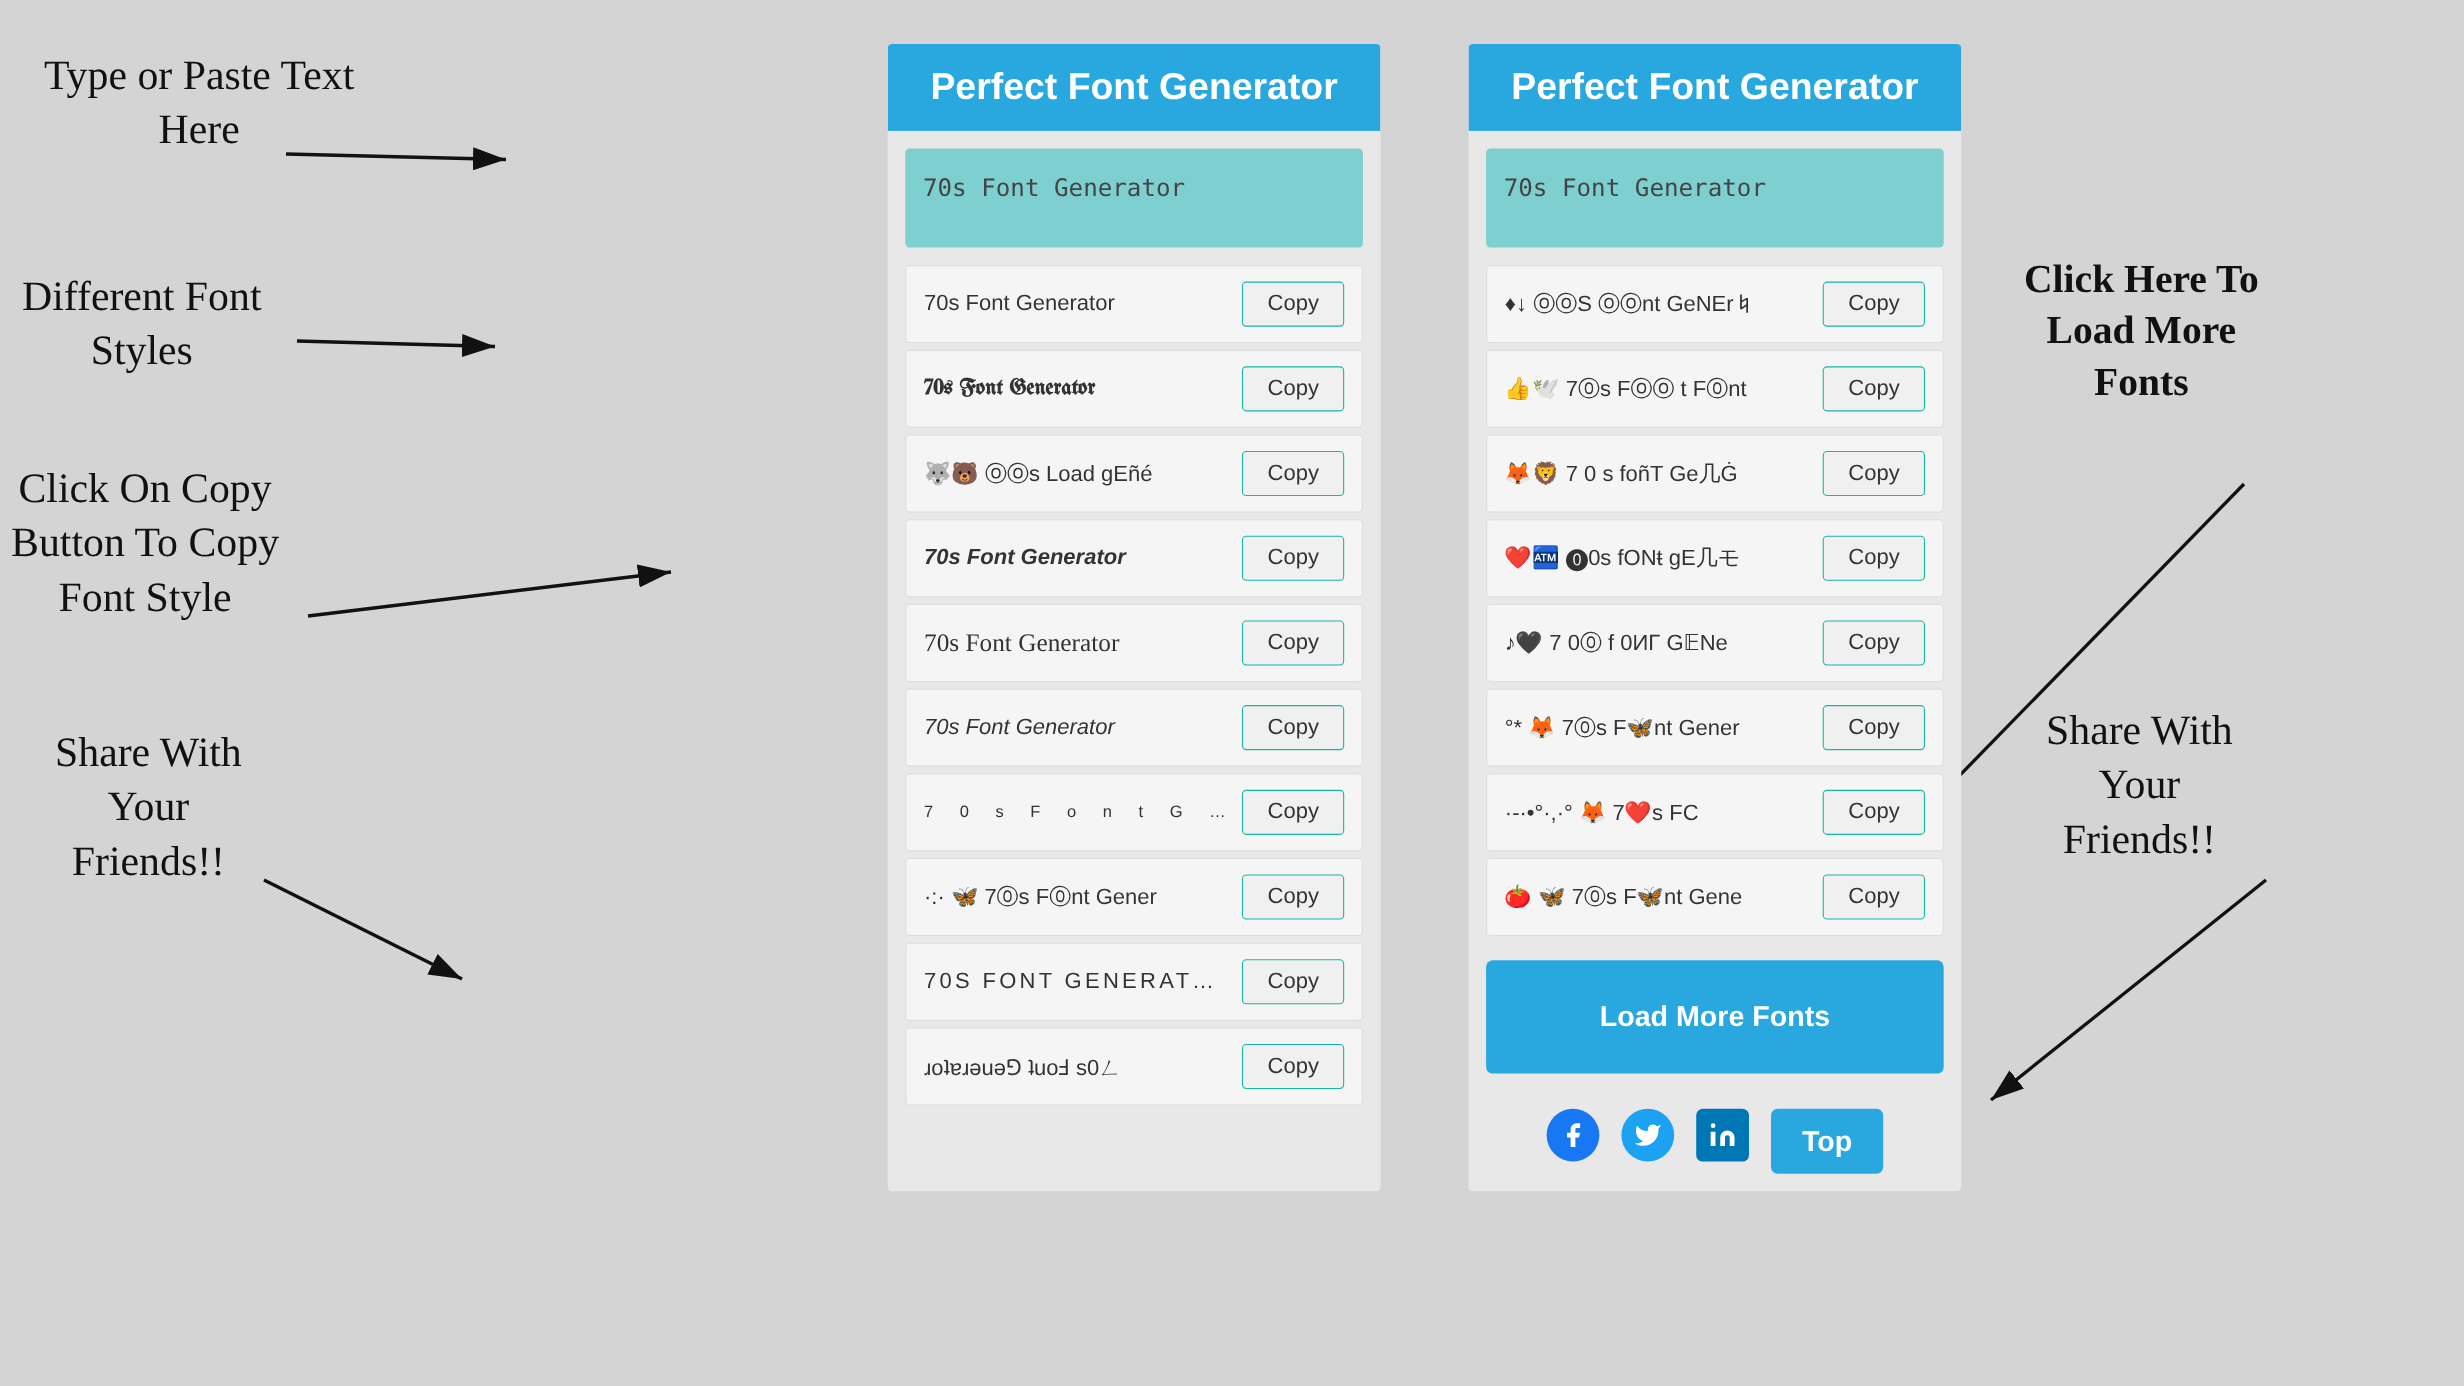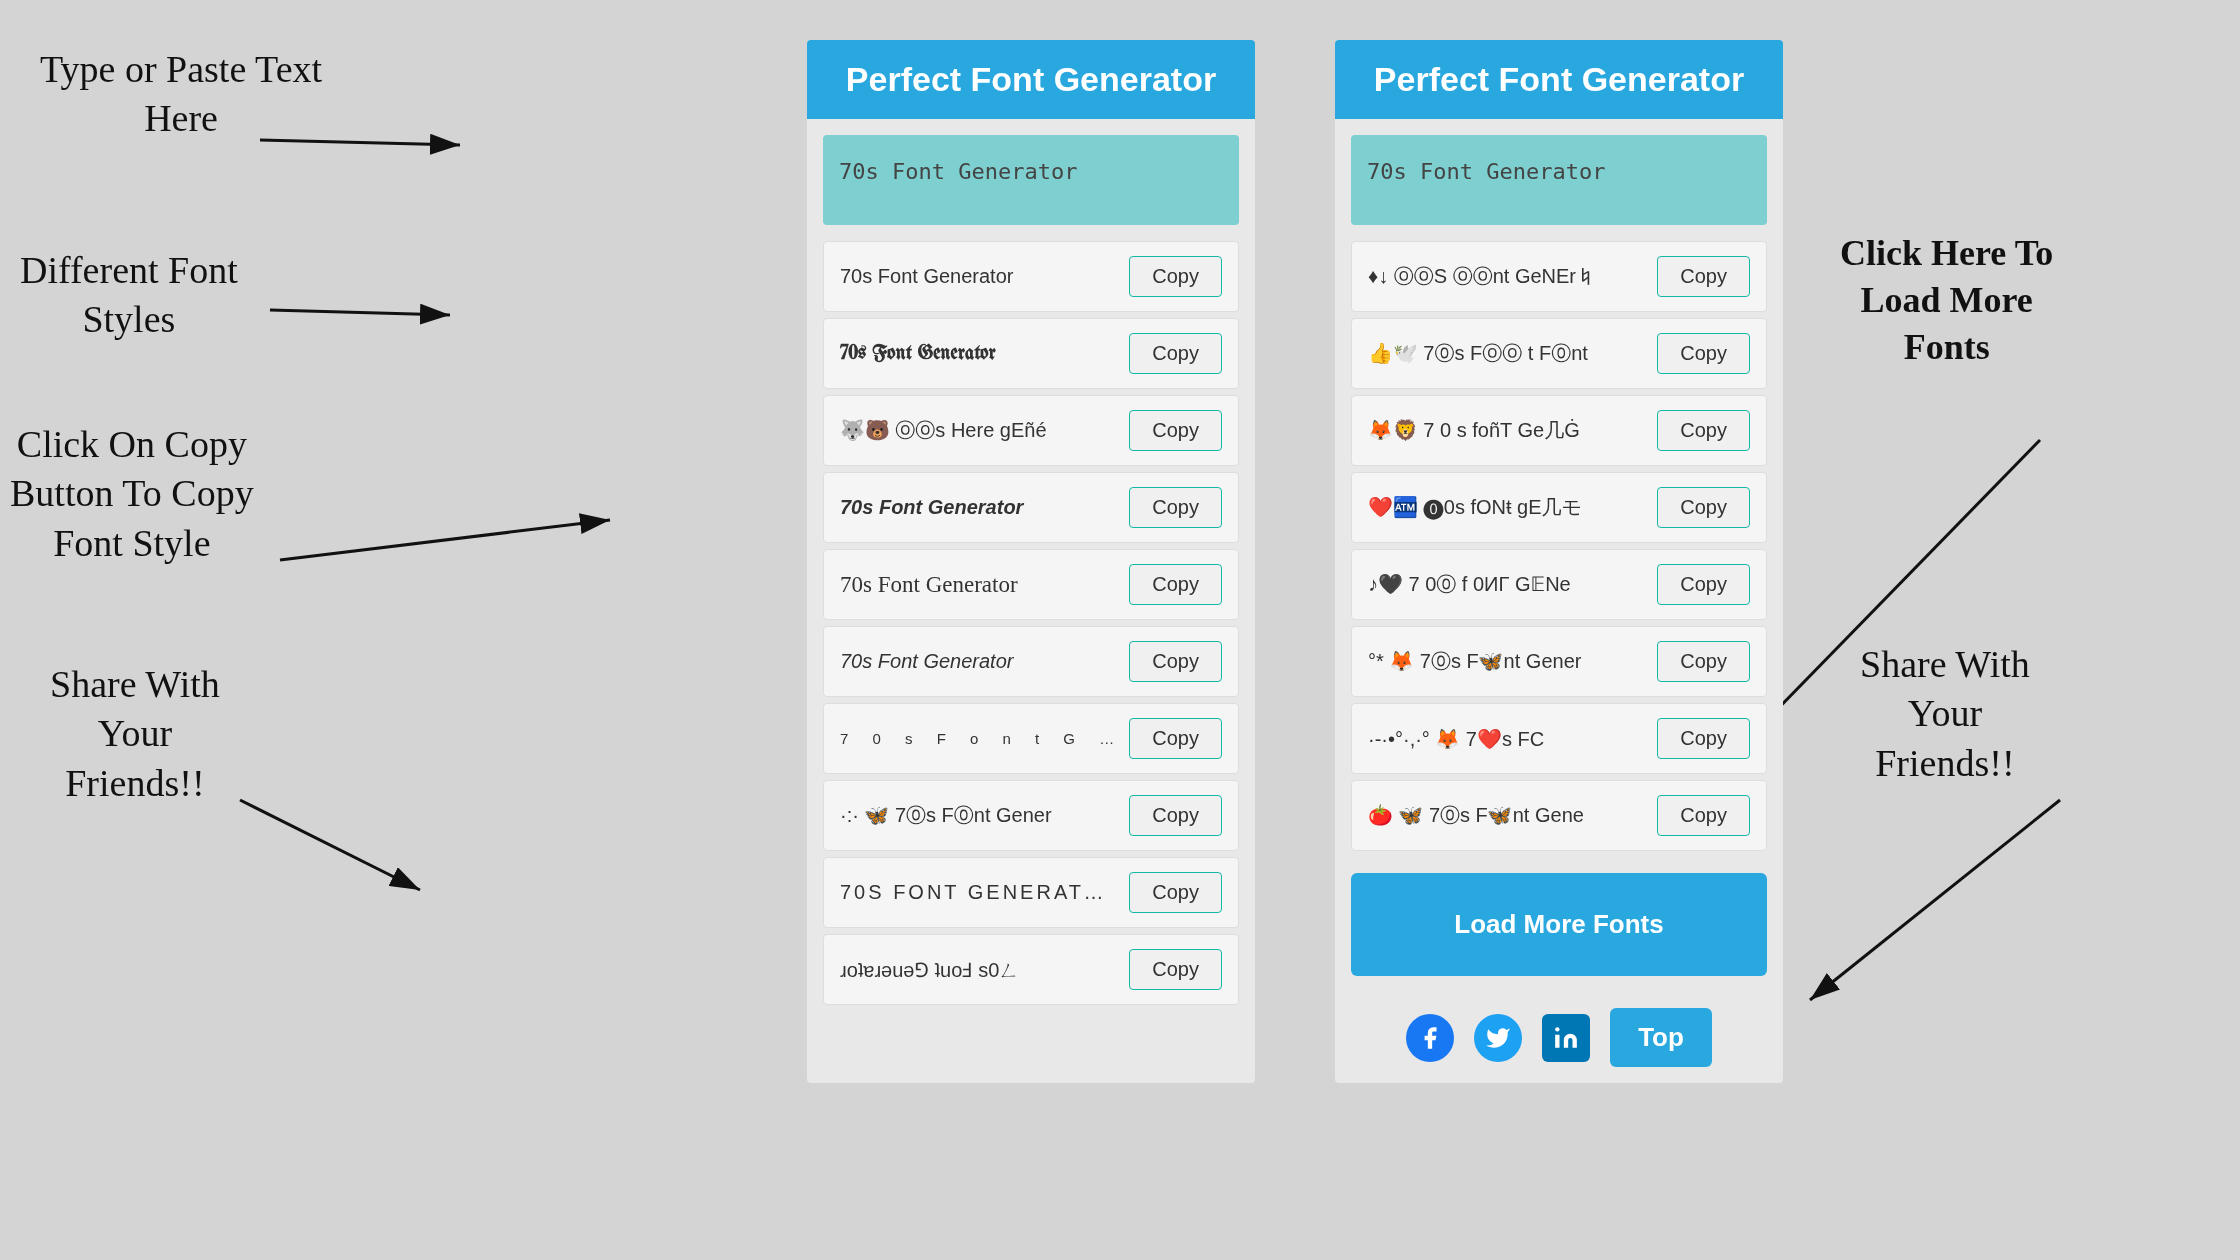--- a/index.html
+++ b/index.html
@@ -113,21 +113,20 @@
       border-radius: 6px;
       padding: 36px;
       font-size: 26px;
       cursor: pointer;
       margin: 16px;
       font-weight: bold;
     }
 
     .social-row {
       display: flex;
-      align-items: center;
       gap: 20px;
       padding: 16px;
       justify-content: center;
     }
 
     .social-icon {
       width: 48px;
       height: 48px;
       border-radius: 50%;
       display: flex;
@@ -230,21 +229,21 @@
         <span class="font-text">70s Font Generator</span>
         <button class="copy-btn">Copy</button>
       </div>
 
       <div class="font-row">
         <span class="font-text f-fraktur">70s Font Generator</span>
         <button class="copy-btn">Copy</button>
       </div>
 
       <div class="font-row">
-        <span class="font-text">🐺🐻 ⓞⓞs Here gEñé</span>
+        <span class="font-text">🐺🐻 ⓞⓞs Load gEñé</span>
         <button class="copy-btn">Copy</button>
       </div>
 
       <div class="font-row">
         <span class="font-text f-bold-i" style="font-style:italic; font-weight:bold;">70s Font Generator</span>
         <button class="copy-btn">Copy</button>
       </div>
 
       <div class="font-row">
         <span class="font-text f-script">70s Font Generator</span>

